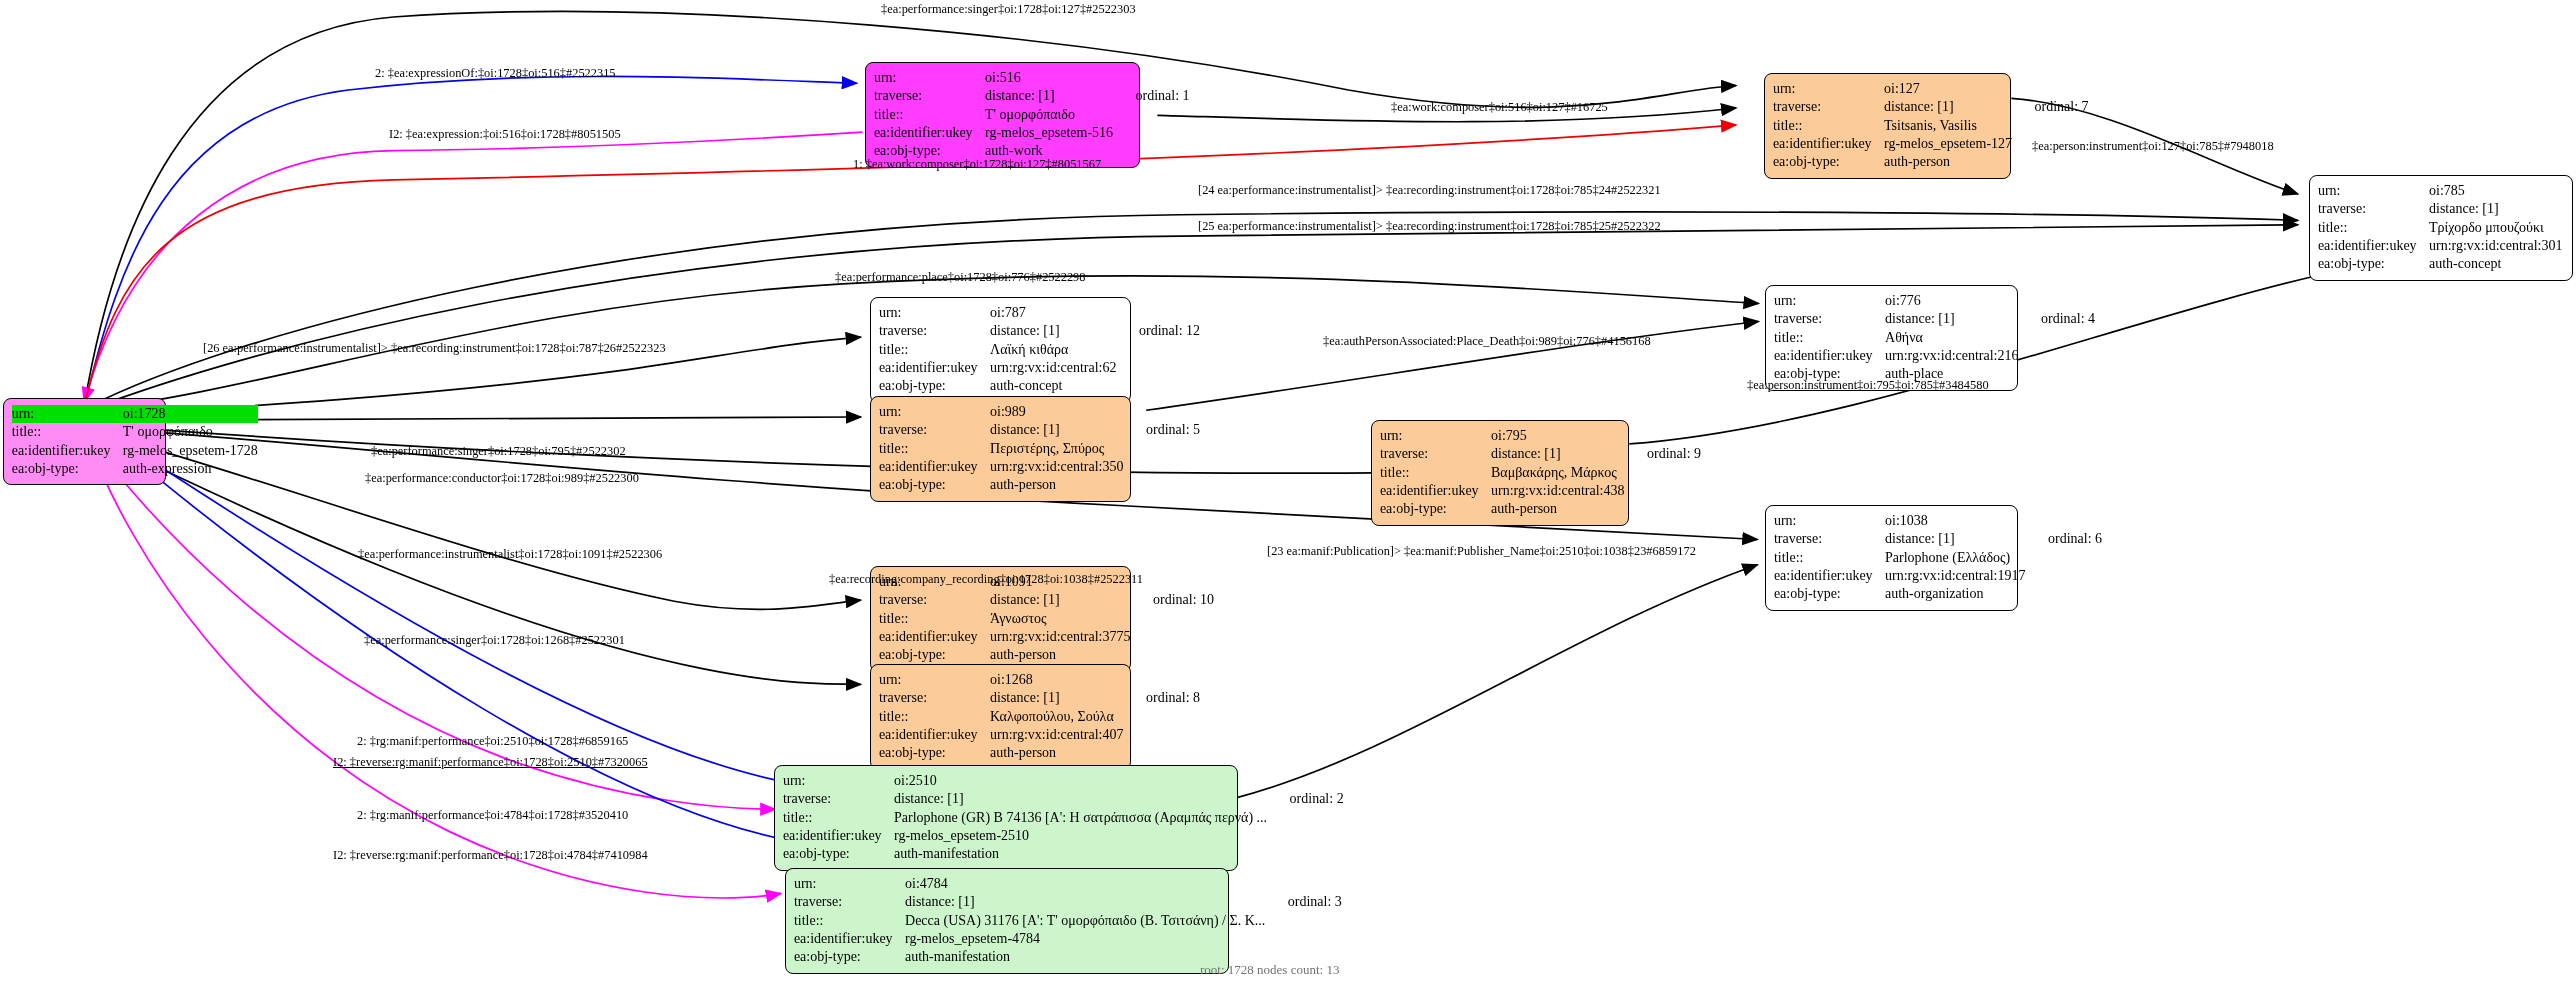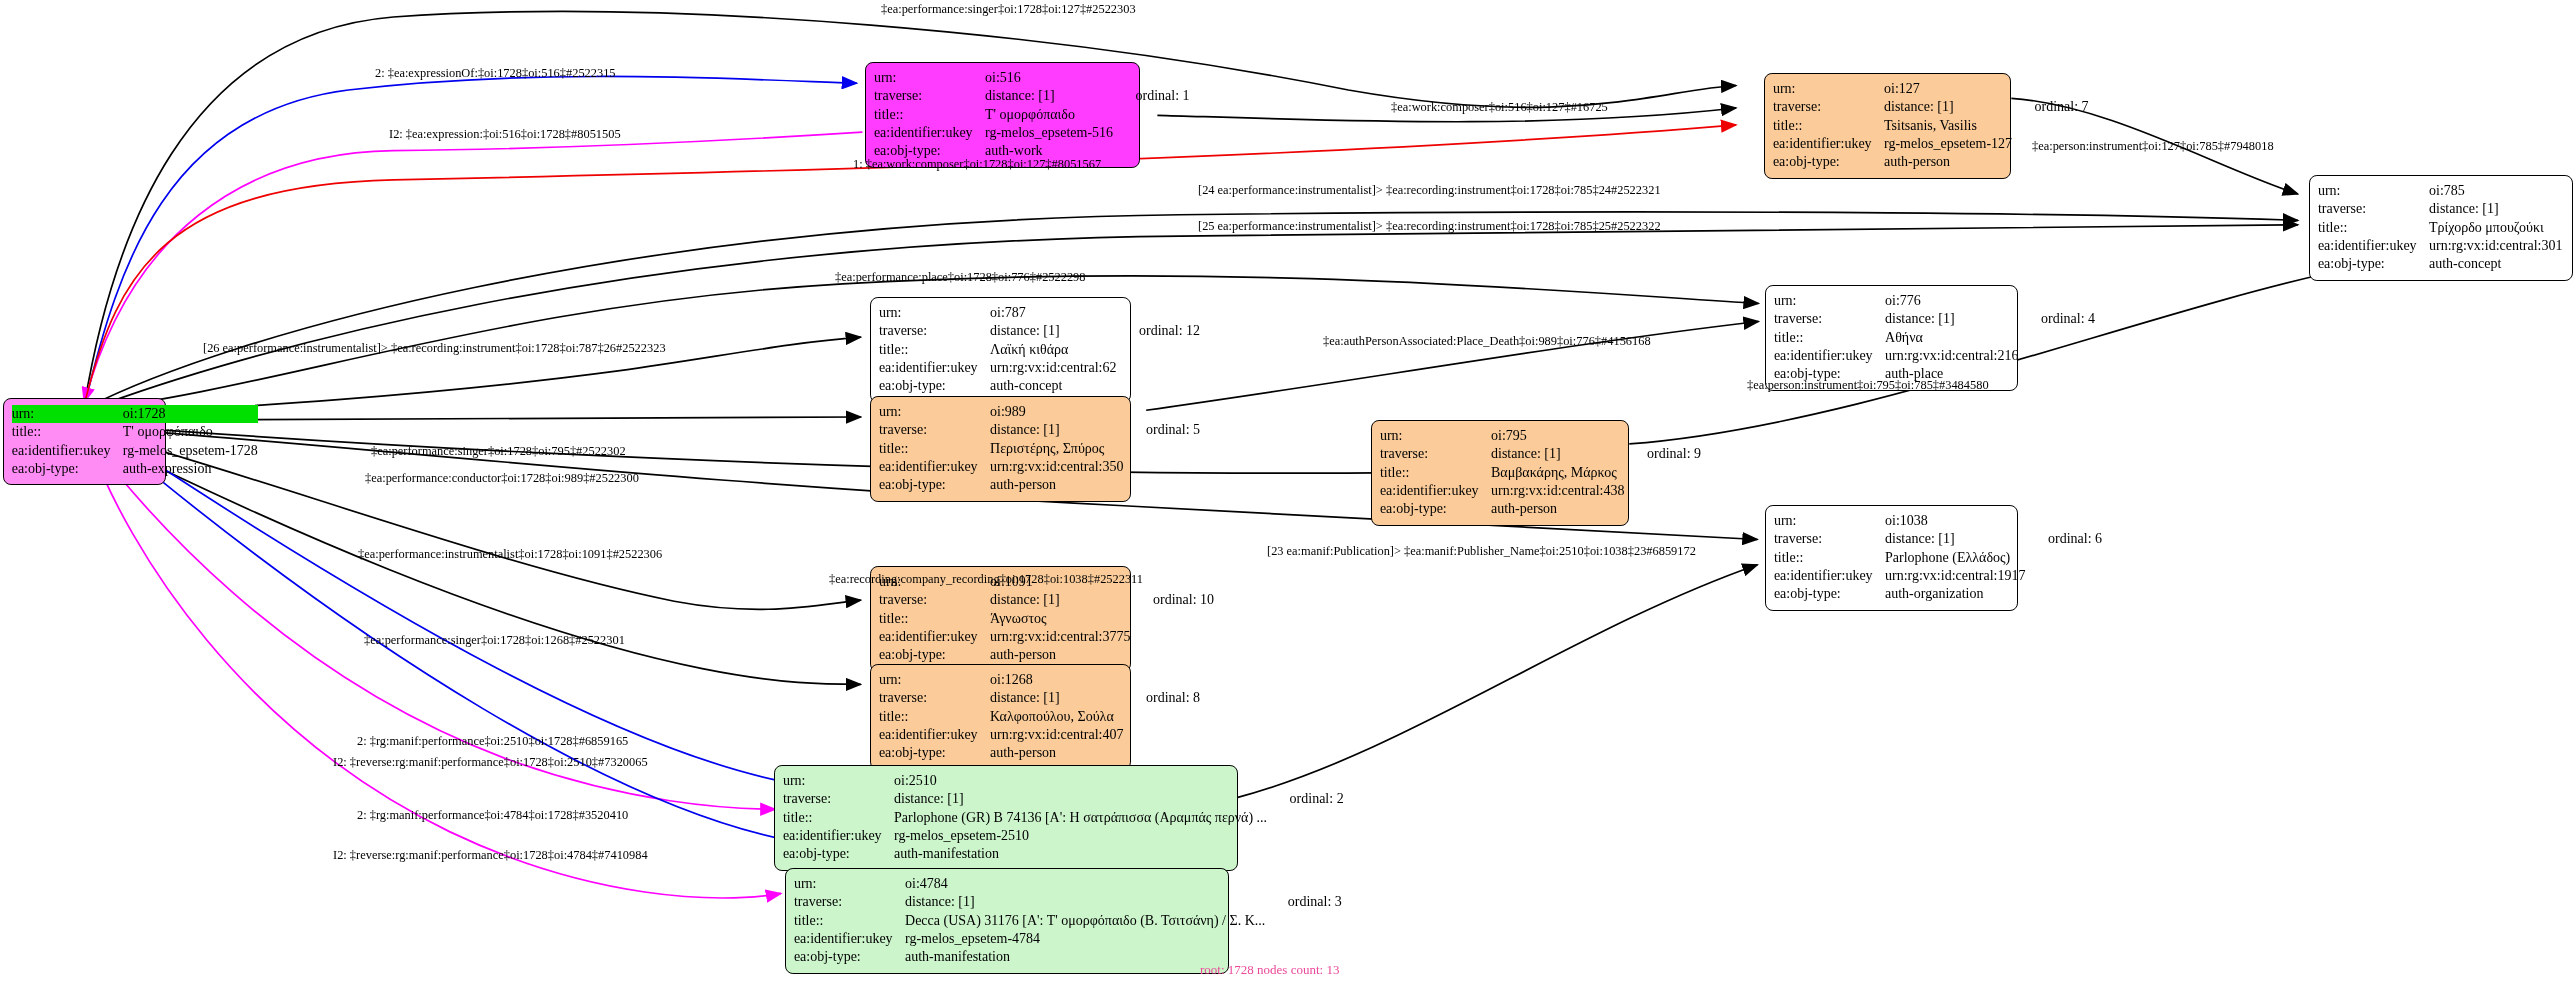--- a/index.html
+++ b/index.html
@@ -14,21 +14,21 @@
   .node td.k{padding-right:12.4px;}
   .node td.v{}
   .node td.v2{padding-left:22.5px;}
   .n-magenta{background:#ff3cff;}
   .n-orange{background:#fbcc9a;}
   .n-green{background:#ccf5cc;}
   .n-white{background:#ffffff;}
   .n-pink{background:#ff8cf5;}
   .rootrow td{background:#00e000;}
   .elabel{position:absolute;font-size:12.4px;color:#000;white-space:nowrap;line-height:1;}
-  .footer{position:absolute;font-size:13px;color:#ec4899;white-space:nowrap;}
+  .footer{position:absolute;font-size:13px;color:#737373;white-space:nowrap;}
 </style>
 </head>
 <body>
 
 <div id="stage">
 
   <svg id="wires" viewBox="0 0 4585 1751">
     <defs>
       <marker id="ah-black" markerWidth="10" markerHeight="8" refX="9" refY="4" orient="auto">
         <path d="M0,0 L10,4 L0,8 z" fill="#000"></path>
@@ -511,20 +511,20 @@
   <div class="elabel" style="left:203px;top:342px;">[26 ea:performance:instrumentalist]&gt; ‡ea:recording:instrument‡oi:1728‡oi:787‡26#2522323</div>
   <div class="elabel" style="left:1323px;top:335px;">‡ea:authPersonAssociated:Place_Death‡oi:989‡oi:776‡#4156168</div>
   <div class="elabel" style="left:1747px;top:379px;">‡ea:person:instrument‡oi:795‡oi:785‡#3484580</div>
   <div class="elabel" style="left:365px;top:428px;margin-top:44px;">‡ea:performance:conductor‡oi:1728‡oi:989‡#2522300</div>
   <div class="elabel" style="left:371px;top:445px;">‡ea:performance:singer‡oi:1728‡oi:795‡#2522302</div>
   <div class="elabel" style="left:829px;top:533px;margin-top:40px;">‡ea:recording:company_recording‡oi:1728‡oi:1038‡#2522311</div>
   <div class="elabel" style="left:346px;top:548px;margin-left:12px;">‡ea:performance:instrumentalist‡oi:1728‡oi:1091‡#2522306</div>
   <div class="elabel" style="left:1267px;top:545px;">[23 ea:manif:Publication]&gt; ‡ea:manif:Publisher_Name‡oi:2510‡oi:1038‡23#6859172</div>
   <div class="elabel" style="left:364px;top:634px;">‡ea:performance:singer‡oi:1728‡oi:1268‡#2522301</div>
   <div class="elabel" style="left:357px;top:715px;margin-top:20px;">2: ‡rg:manif:performance‡oi:2510‡oi:1728‡#6859165</div>
-  <div class="elabel" style="left:333px;top:756px;">I2: ‡reverse:rg:manif:performance‡oi:1728‡oi:2510‡#7320065</div>
+  <div class="elabel" style="left:333px;top:756px;text-decoration:underline;">I2: ‡reverse:rg:manif:performance‡oi:1728‡oi:2510‡#7320065</div>
   <div class="elabel" style="left:357px;top:809px;">2: ‡rg:manif:performance‡oi:4784‡oi:1728‡#3520410</div>
   <div class="elabel" style="left:333px;top:849px;">I2: ‡reverse:rg:manif:performance‡oi:1728‡oi:4784‡#7410984</div>
 
   <div class="footer" style="left:1200px;top:962px;">root: 1728 nodes count: 13</div>
 
 </div>
 
 
 </body></html>

